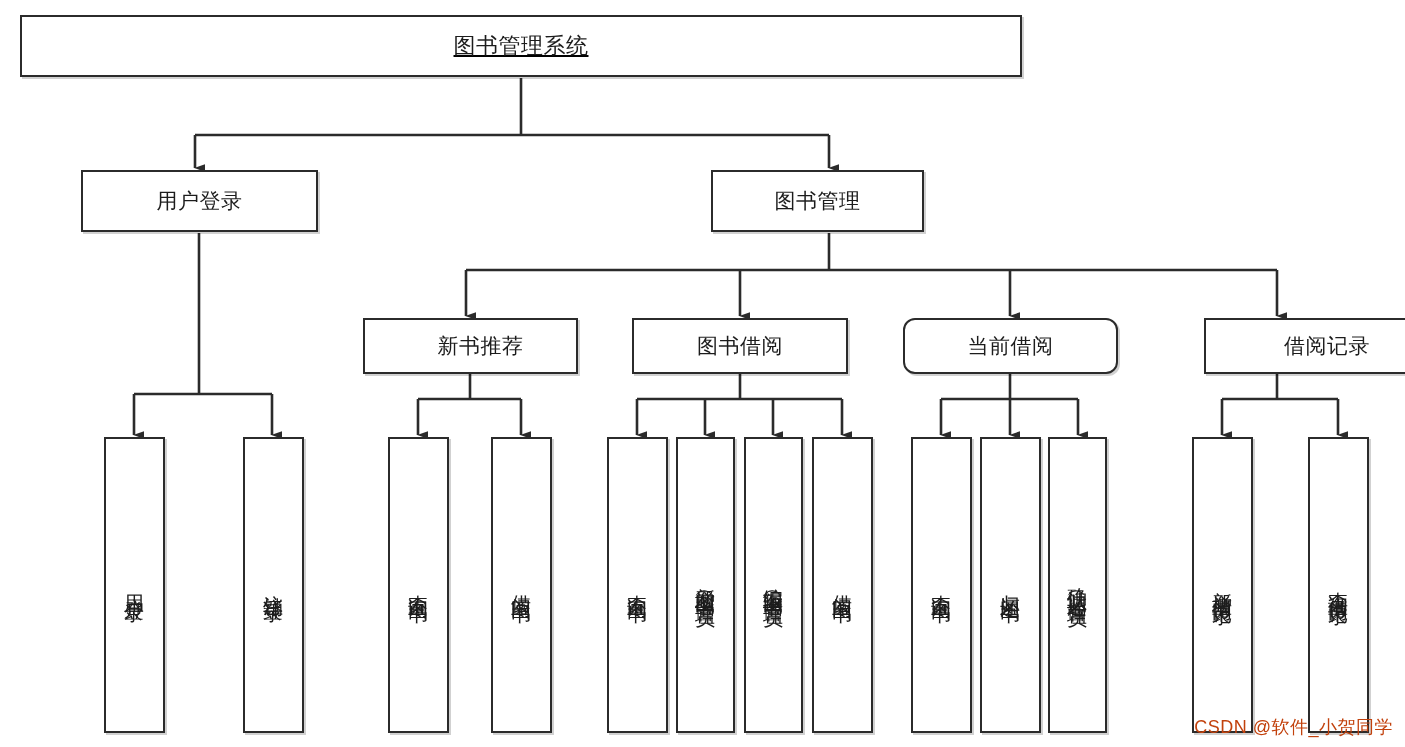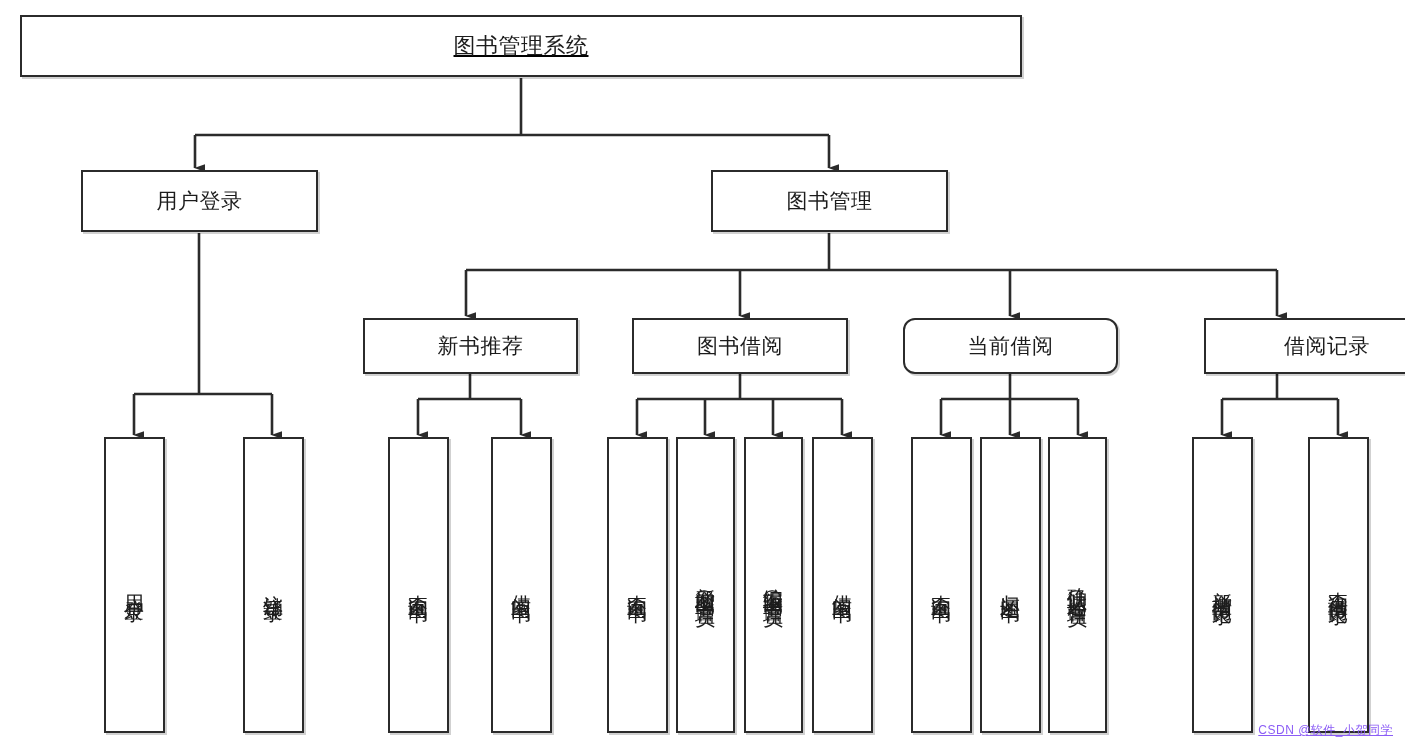--- a/index.html
+++ b/index.html
@@ -53,26 +53,25 @@
     max-height: 100%;
   }
   .node-box.level-0 .node-label { font-size: 22px; }
   .node-box.level-1 .node-label { font-size: 21px; }
   .node-box.level-2 .node-label { font-size: 21px; }
   .node-box.leaf .node-label { font-size: 20px; }
   .watermark {
     position: absolute;
     right: 12px;
     bottom: 8px;
-    font-size: 12px;
-    color: #8b5cf6;
+    font-size: 18px;
+    color: #c2410c;
     letter-spacing: 0.5px;
     user-select: none;
     font-family: "Liberation Sans", "DejaVu Sans", sans-serif;
-    text-decoration: underline;
   }
 </style>
 </head>
 <body>
 
 <div id="diagram-root">
 
   <svg class="diagram-canvas" viewBox="0 0 1405 747">
     <defs>
       <marker id="arrowhead" markerWidth="9" markerHeight="11" refX="4.5" refY="10.2" orient="auto" markerUnits="userSpaceOnUse">
@@ -140,21 +139,21 @@
     </g>
   </svg>
 
   <div class="node-box level-0" style="left:20px; top:15px; width:1002px; height:62px;text-decoration:underline;">
     <span class="node-label">图书管理系统</span>
   </div>
 
   <div class="node-box level-1" style="left:81px; top:170px; width:237px; height:62px;">
     <span class="node-label">用户登录</span>
   </div>
-  <div class="node-box level-1" style="left:711px; top:170px; width:237px; height:62px;">
+  <div class="node-box level-1" style="left:711px; top:170px; width:213px; height:62px;">
     <span class="node-label">图书管理</span>
   </div>
 
   <div class="node-box level-2" style="left:363px; top:318px; width:215px; height:56px;padding-left:20px;">
     <span class="node-label">新书推荐</span>
   </div>
   <div class="node-box level-2" style="left:632px; top:318px; width:216px; height:56px;justify-content:center;">
     <span class="node-label">图书借阅</span>
   </div>
   <div class="node-box level-2" style="left:903px; top:318px; width:215px; height:56px;border-radius:12px;">

